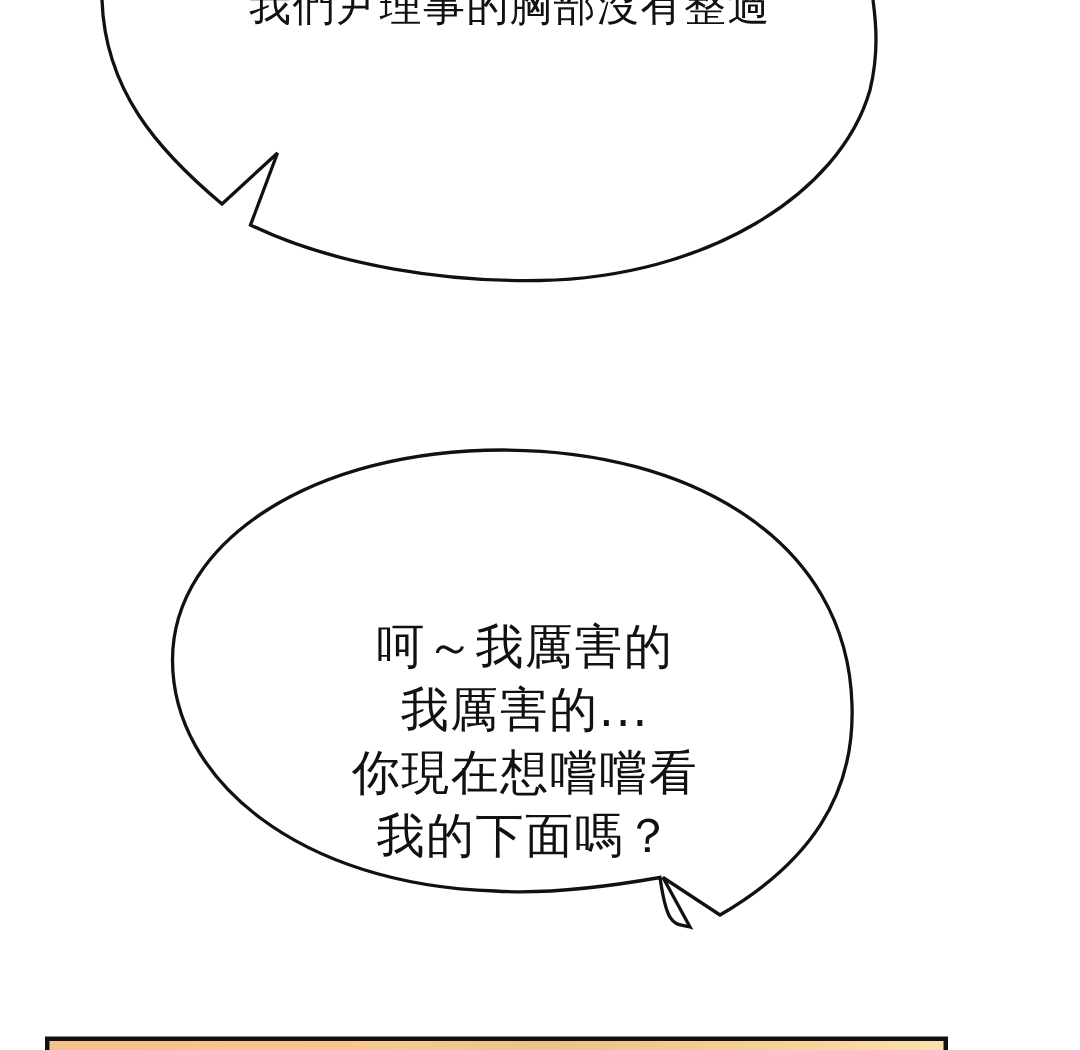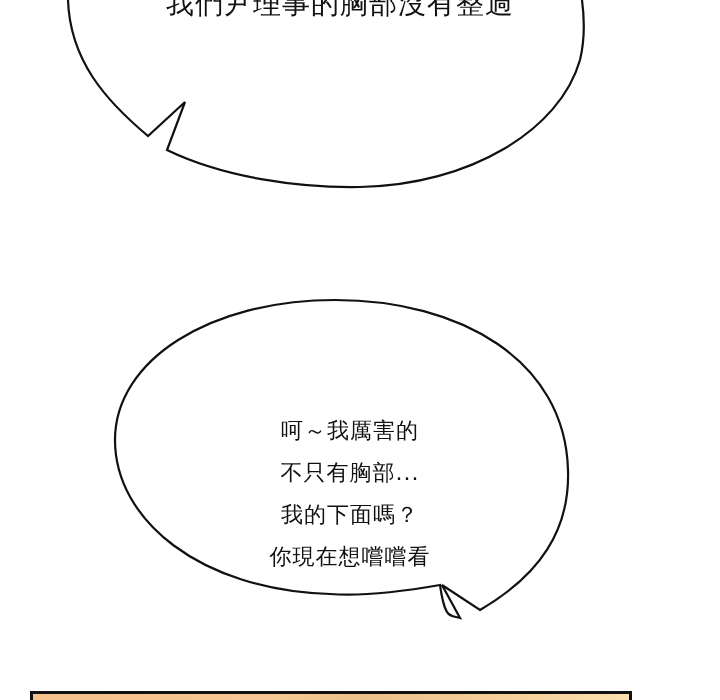--- a/index.html
+++ b/index.html
@@ -2,38 +2,38 @@
 <html><head>
 <meta charset="utf-8">
 <style>
   html, body { margin: 0; padding: 0; }
   body { width: 720px; height: 700px; background: #ffffff; position: relative; overflow: hidden;
          font-family: "DejaVu Sans", "Liberation Sans", sans-serif; }
   svg.bubbles { position: absolute; left: 0; top: 0; }
   .text { position: absolute; color: #111; text-align: center; font-size: 28px; line-height: 38px;
           letter-spacing: 1px; white-space: nowrap; }
   #t1 { left: 100px; top: -15px; width: 480px; }
-  #t2 { left: 200px; top: 410px; width: 300px; font-size: 22px; line-height: 42px; }
+  #t2 { left: 200px; top: 410px; width: 300px; font-size: 32px; line-height: 42px; }
   .panel { position: absolute; left: 30px; top: 691px; width: 596px; height: 20px;
            border: 3px solid #111; background: linear-gradient(90deg, #f4c08c 0%, #f6c893 40%, #eec08a 55%, #f7d39e 85%, #fbe0b0 100%); }
 </style>
 </head>
 <body>
 
 <svg class="bubbles" width="720" height="700" viewBox="0 0 720 700">
 
   <path d="M 68 0 C 70 60, 105 100, 148 136 L 185 102 L 167 150 C 225 178, 300 188, 360 187 C 470 185, 560 130, 580 60 C 586 35, 584 15, 582 0" fill="#ffffff" stroke="#111" stroke-width="2.2"></path>
 
   <path d="M 440 585 C 400 592, 360 596, 330 594 C 200 590, 115 520, 115 440 C 115 360, 210 300, 335 300 C 460 300, 565 360, 568 470 C 570 530, 540 575, 480 610 L 442 585 L 460 618 C 450 615, 445 620, 440 585 Z" fill="#ffffff" stroke="#111" stroke-width="2.2" stroke-linejoin="miter"></path>
 </svg>
 
 <div class="text" id="t1">
   <div>我們尹理事的胸部沒有整過</div>
 </div>
 
 <div class="text" id="t2">
   <div>呵～我厲害的</div>
-  <div>不只有胸部...</div>
+  <div>我厲害的...</div>
+  <div>你現在想嚐嚐看</div>
   <div>我的下面嗎？</div>
-  <div>你現在想嚐嚐看</div>
 </div>
 
 <div class="panel"></div>
 
 </body></html>

